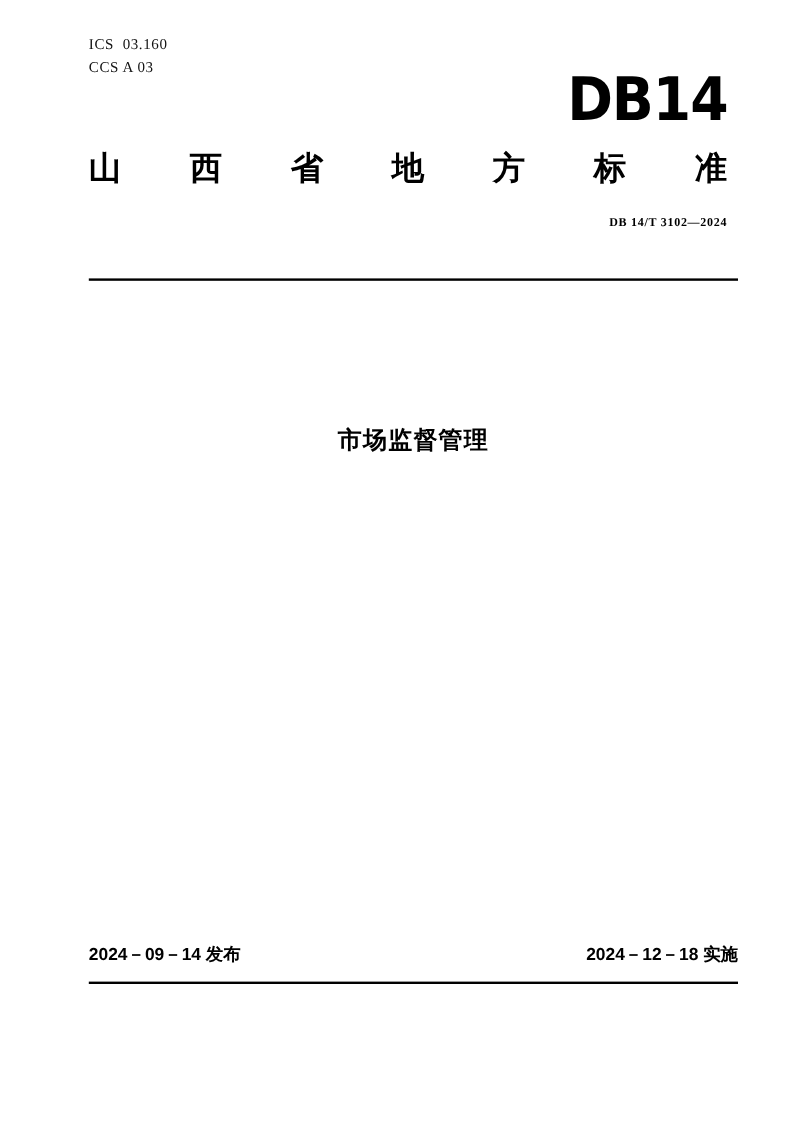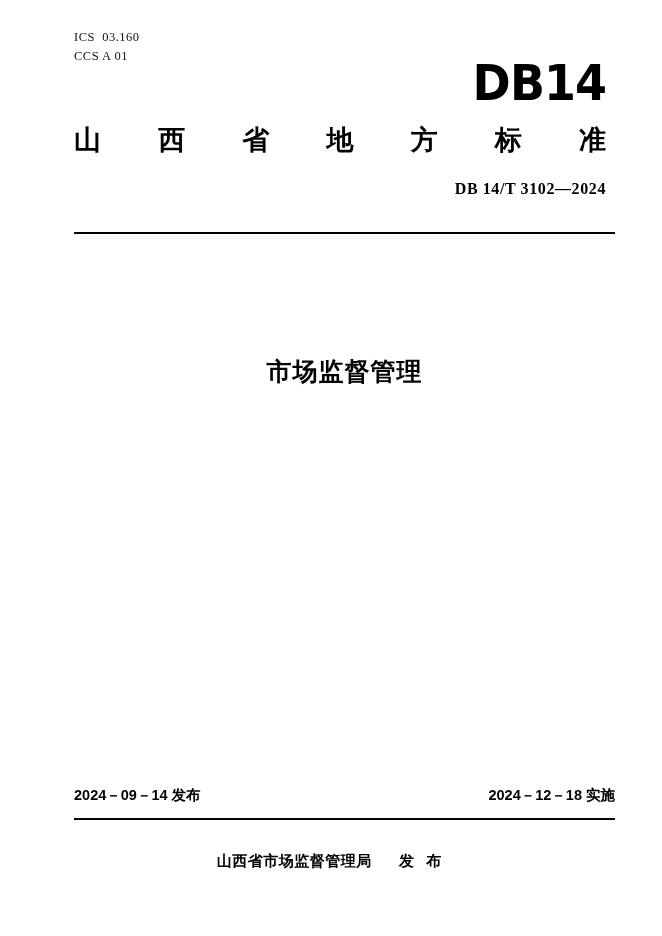--- a/index.html
+++ b/index.html
@@ -62,21 +62,21 @@
   .std-title span {
     display: inline-block;
   }
 
   
   .std-number {
     position: absolute;
     right: 56px;
     top: 180px;
     font-family: "Liberation Serif", serif;
-    font-size: 16px;
+    font-size: 10px;
     font-weight: bold;
     letter-spacing: 0.6px;
     color: #000;
   }
 
   
   .rule-top {
     position: absolute;
     left: 74px;
     right: 47px;
@@ -93,21 +93,21 @@
     background: #000;
   }
 
   
   .doc-title {
     position: absolute;
     left: 74px;
     right: 47px;
     top: 352px;
     text-align: center;
-    font-size: 25px;
+    font-size: 20px;
     font-weight: bold;
     line-height: 1.55;
     letter-spacing: 1px;
     color: #000;
   }
   .doc-title .line2 {
     white-space: nowrap;
   }
 
   
@@ -144,21 +144,21 @@
     letter-spacing: 4px;
   }
 </style>
 </head>
 <body>
 
 <div class="page">
 
   <div class="codes">
     <div>ICS  03.160</div>
-    <div>CCS A 01</div>
+    <div>CCS A 03</div>
   </div>
 
   <div class="db-logo">DB14</div>
 
   <div class="std-title">
     <span>山</span>
     <span>西</span>
     <span>省</span>
     <span>地</span>
     <span>方</span>
@@ -174,19 +174,14 @@
     <div class="line1">市场监督管理</div>
   </div>
 
   <div class="dates">
     <div>2024－09－14 发布</div>
     <div>2024－12－18 实施</div>
   </div>
 
   <div class="rule-bottom"></div>
 
-  <div class="issuer">
-    <span>山西省市场监督管理局</span>
-    <span class="gap"></span>
-    <span class="spaced">发  布</span>
-  </div>
 
 </div>
 
 </body></html>

